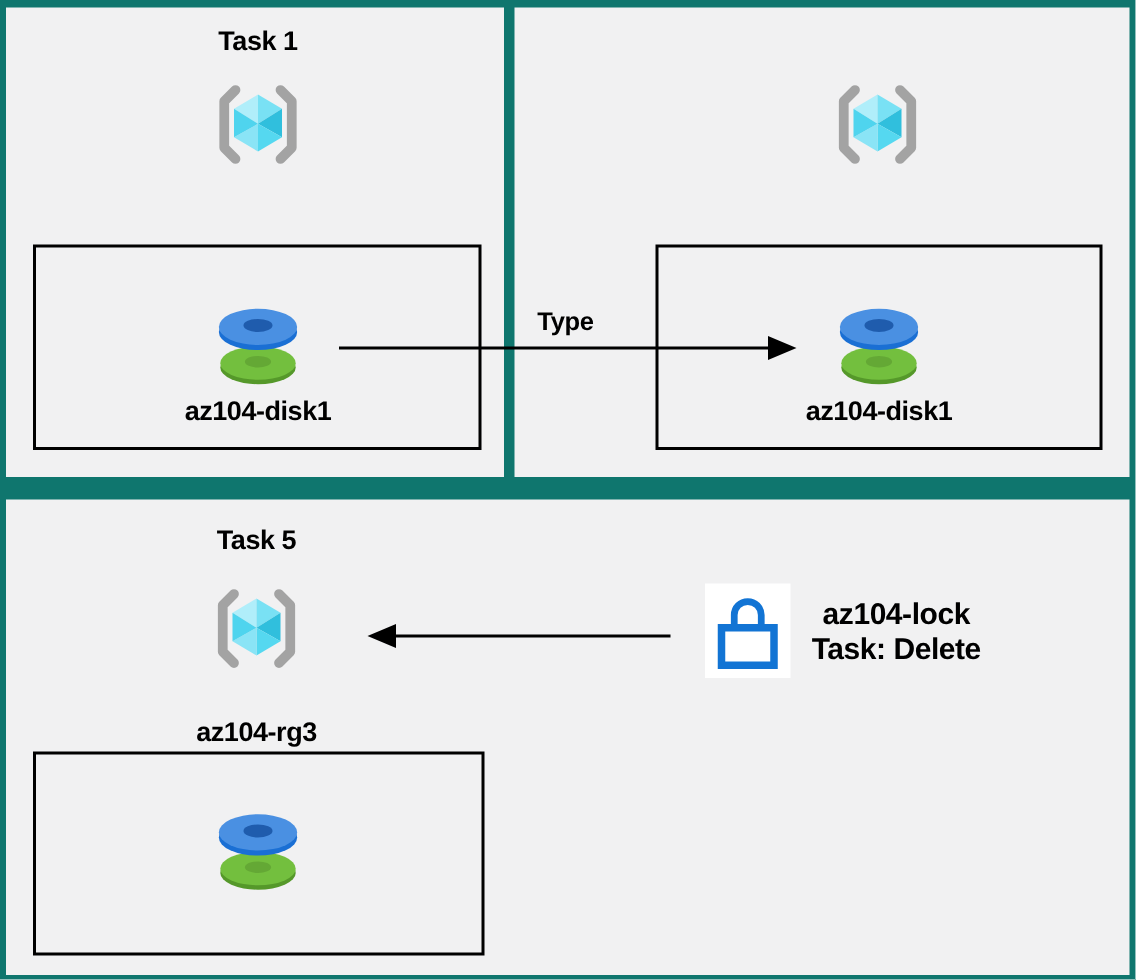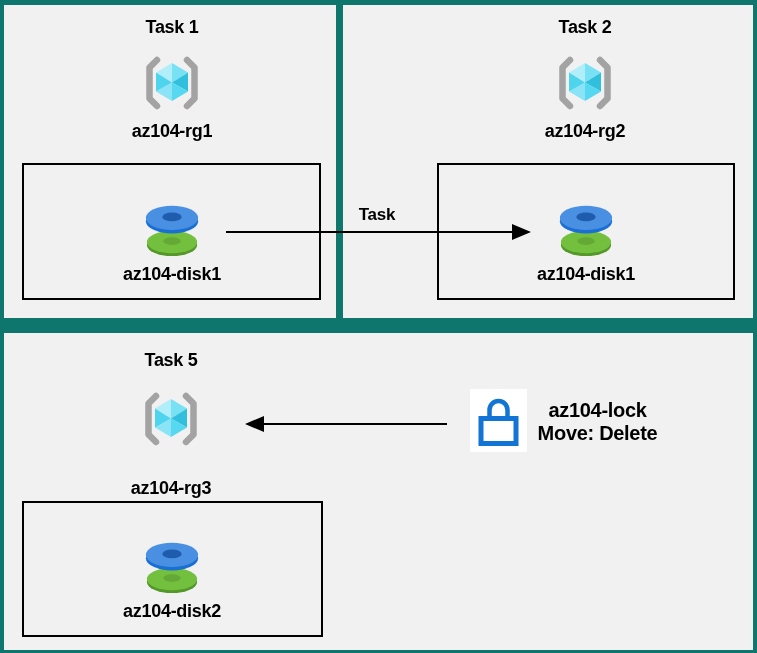--- a/index.html
+++ b/index.html
@@ -63,79 +63,75 @@
 
   <section class="panel" style="left:4px; top:5px; width:332px; height:313px;">
   </section>
 
   <div class="dlabel" style="left:92px; top:17px; width:160px;">Task 1</div>
 
   <svg class="icon" style="left:142px; top:56px;" width="60" height="54" viewBox="0 0 60 54">
     <use href="#rg-icon"></use>
   </svg>
 
-  <div class="dlabel" style="left:92px; top:121px; width:160px;">az104-rg1</div>
 
   <div class="box" style="left:22px; top:163px; width:299px; height:137px;"></div>
 
   <svg class="icon" style="left:143px; top:202px;" width="58" height="56" viewBox="0 0 60 56">
     <use href="#disk-icon"></use>
   </svg>
 
   <div class="dlabel" style="left:92px; top:264px; width:160px;">az104-disk1</div>
 
   <section class="panel" style="left:343px; top:5px; width:410px; height:313px;">
   </section>
 
-  <div class="dlabel" style="left:505px; top:17px; width:160px;">Task 2</div>
 
   <svg class="icon" style="left:555px; top:56px;" width="60" height="54" viewBox="0 0 60 54">
     <use href="#rg-icon"></use>
   </svg>
 
-  <div class="dlabel" style="left:505px; top:121px; width:160px;">az104-rg2</div>
 
   <div class="box" style="left:437px; top:163px; width:298px; height:137px;"></div>
 
   <svg class="icon" style="left:557px; top:202px;" width="58" height="56" viewBox="0 0 60 56">
     <use href="#disk-icon"></use>
   </svg>
 
   <div class="dlabel" style="left:506px; top:264px; width:160px;">az104-disk1</div>
 
-  <div class="movelabel" style="left:327px; top:205px; width:100px;">Task</div>
+  <div class="movelabel" style="left:327px; top:205px; width:100px;">Type</div>
 
   <section class="panel" style="left:4px; top:333px; width:749px; height:317px;">
   </section>
 
   <div class="dlabel" style="left:91px; top:350px; width:160px;">Task 5</div>
 
   <svg class="icon" style="left:141px; top:392px;" width="60" height="54" viewBox="0 0 60 54">
     <use href="#rg-icon"></use>
   </svg>
 
   <div class="dlabel" style="left:91px; top:478px; width:160px;">az104-rg3</div>
 
   <div class="box" style="left:22px; top:501px; width:301px; height:136px;"></div>
 
   <svg class="icon" style="left:143px; top:539px;" width="58" height="56" viewBox="0 0 60 56">
     <use href="#disk-icon"></use>
   </svg>
 
-  <div class="dlabel" style="left:92px; top:601px; width:160px;">az104-disk2</div>
 
   <div class="lockbox" style="left:470px; top:389px; width:57px; height:63px;">
     <svg width="57" height="63" viewBox="0 0 57 63">
       <use href="#lock-glyph"></use>
     </svg>
   </div>
 
   <div class="locktext" style="left:535px; top:399px; width:125px;">
     <div>az104-lock</div>
-    <div>Move: Delete</div>
+    <div>Task: Delete</div>
   </div>
 
   <svg class="arrows" width="757" height="653" viewBox="0 0 757 653">
     <g>
       <line x1="226" y1="232" x2="515" y2="232" stroke="#000000" stroke-width="2"></line>
       <polygon points="531,232 512,224 512,240" fill="#000000"></polygon>
     </g>
     <g>
       <line x1="447" y1="424" x2="261" y2="424" stroke="#000000" stroke-width="2"></line>
       <polygon points="245,424 264,416 264,432" fill="#000000"></polygon>

